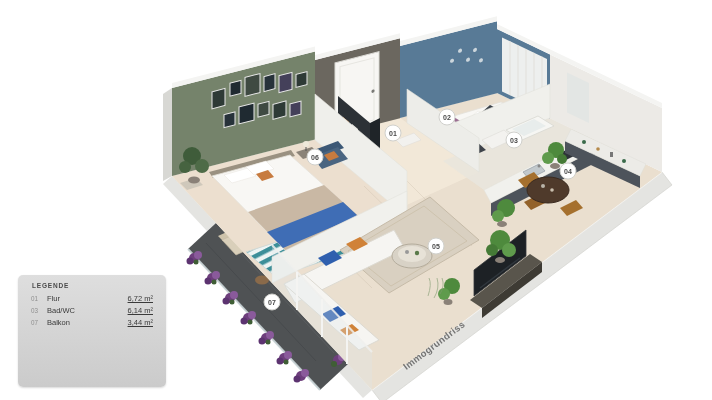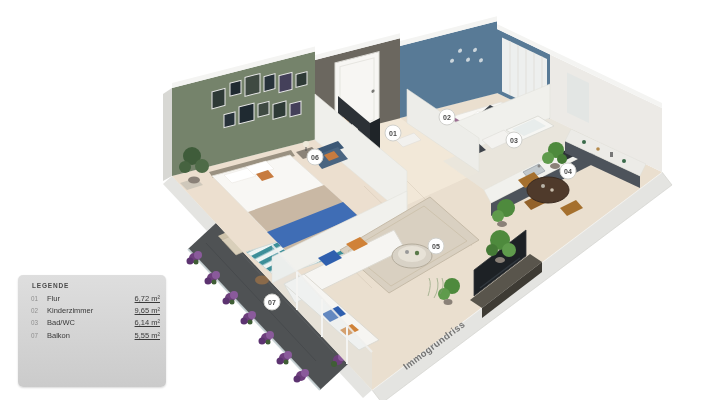--- a/index.html
+++ b/index.html
@@ -2,21 +2,21 @@
 <html><head>
 <meta charset="utf-8">
 <style>
   html,body{margin:0;padding:0;background:#ffffff;}
   .stage{position:relative;width:712px;height:400px;background:#ffffff;overflow:hidden;
          font-family:"Liberation Sans", sans-serif;}
   .plan-svg{position:absolute;left:0;top:0;}
   
   .legend{position:absolute;left:18px;top:275px;width:148px;height:112px;
           background:linear-gradient(#dedede,#cbcbcb);border-radius:5px;
-          box-shadow:0 1px 2px rgba(0,0,0,.15);box-sizing:border-box;padding:7px 6px 6px 13px;}
+          box-shadow:0 1px 2px rgba(0,0,0,.15);box-sizing:border-box;padding:7px 13px 6px 13px;}
   .legend-title{font-size:6.5px;font-weight:bold;letter-spacing:.8px;color:#4a4a4a;margin:0 0 5px 1px;}
   .legend-row{display:flex;align-items:baseline;height:12.2px;font-size:7.5px;color:#3a3a3a;}
   .legend-num{width:16px;font-size:6.3px;color:#8f8f8f;}
   .legend-label{flex:1;}
   .legend-area{text-align:right;text-decoration:underline;}
   .badge-text{font-size:7px;font-weight:bold;text-anchor:middle;}
   .wm{font-size:9.5px;font-weight:bold;letter-spacing:.4px;opacity:.85;}
 </style>
 </head>
 <body>
@@ -366,28 +366,23 @@
 </svg>
 
   <div class="legend">
     <div class="legend-title">LEGENDE</div>
     <div class="legend-row">
       <span class="legend-num">01</span>
       <span class="legend-label">Flur</span>
       <span class="legend-area">6,72 m²</span>
     </div>
     <div class="legend-row">
-      <span class="legend-num">02</span>
-      <span class="legend-label">Kinderzimmer</span>
-      <span class="legend-area">9,65 m²</span>
-    </div>
-    <div class="legend-row">
       <span class="legend-num">03</span>
       <span class="legend-label">Bad/WC</span>
       <span class="legend-area">6,14 m²</span>
     </div>
     <div class="legend-row">
       <span class="legend-num">07</span>
       <span class="legend-label">Balkon</span>
-      <span class="legend-area">5,55 m²</span>
+      <span class="legend-area">3,44 m²</span>
     </div>
   </div>
 </div>
 
 </body></html>

